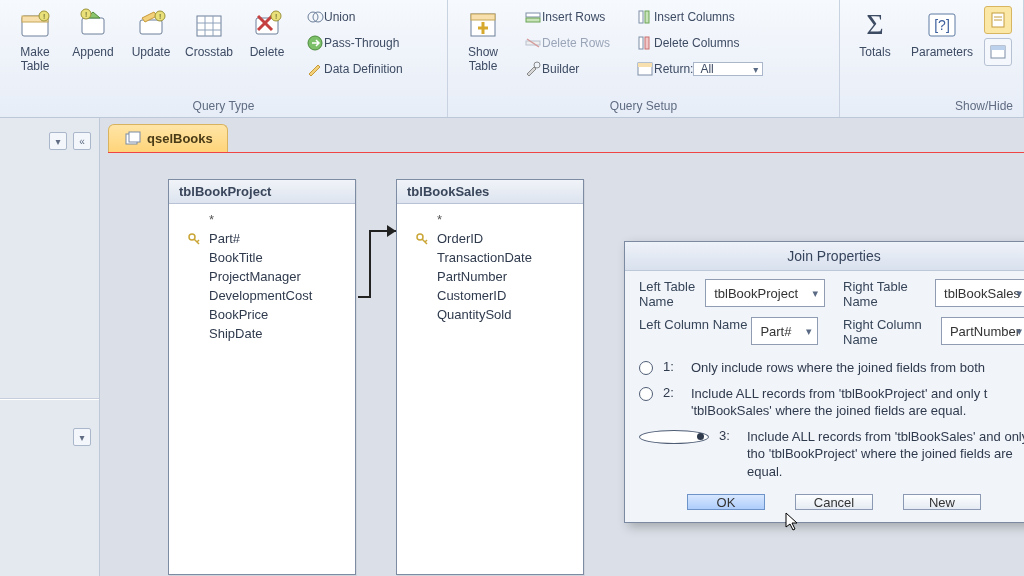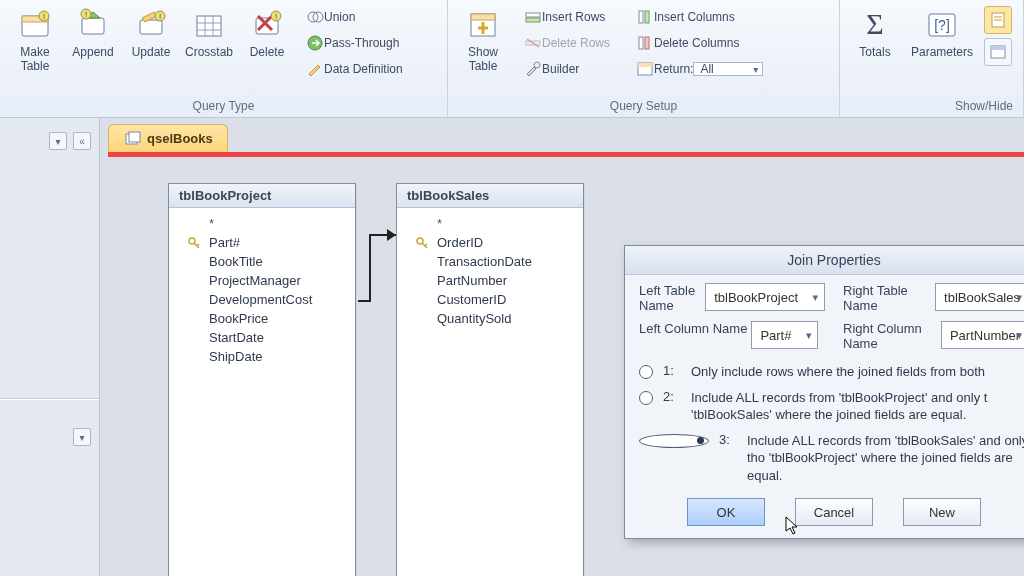--- a/index.html
+++ b/index.html
@@ -25,21 +25,21 @@
   .workspace { display:flex; height: calc(576px - 118px); }
   .nav { width: 100px; background:#e4e8ef; border-right: 1px solid #bfc8d6; position: relative; }
   .nav-toggle { position:absolute; top:14px; right:8px; display:flex; gap:6px; }
   .nav-toggle span { width:18px; height:18px; border:1px solid #aab6c9; background:#f3f6fb; border-radius:2px; display:flex; align-items:center; justify-content:center; font-size:10px; color:#5f6c82;}
   .nav-sep { position:absolute; top:280px; left:0; right:0; height:0; border-top:1px solid #c5cedc; border-bottom:1px solid #fff; }
   .nav-drop { position:absolute; top:310px; right:8px; width:18px; height:18px; border:1px solid #aab6c9; background:#f3f6fb; border-radius:2px; display:flex; align-items:center; justify-content:center; font-size:10px; color:#5f6c82;}
 
   .canvas-wrap { flex:1; background:#dbe0e8; position: relative; }
   .tab { position:absolute; top:6px; left:8px; height:28px; background: linear-gradient(#ffe5a6,#ffd47a); border:1px solid #d8b25e; border-bottom: none; border-radius: 6px 6px 0 0; display:flex; align-items:center; gap:6px; padding: 0 14px 0 16px; font-size: 13px; font-weight: bold; color:#4a3b17; }
   .tab .tic { width:16px; height:16px; }
-  .canvas { position:absolute; top:34px; left:8px; right:0; bottom:0; background:#dbe0e8; border-top:5px solid #ef4444; }
+  .canvas { position:absolute; top:34px; left:8px; right:0; bottom:0; background:#dbe0e8; border-top:1px solid #ef4444; }
 
   .tbl-box { position:absolute; background:#fff; border:1px solid #7e8ca3; box-shadow: 1px 1px 0 rgba(0,0,0,.05); }
   .tbl-title { background: linear-gradient(#f0f3f8,#dde4ef); border-bottom:1px solid #b7c2d4; padding:4px 10px; font-size: 13px; font-weight:bold; color:#3a465b; }
   .tbl-body { padding: 6px 0 10px; }
   .fld { display:flex; align-items:center; gap: 8px; padding: 2px 12px 2px 18px; font-size: 13px; color:#2f3a4d; }
   .fld.star { padding-left: 18px; color:#555; }
   .keyic { width:14px; display:flex; justify-content:center; color:#caa637; font-size:12px; }
   .nokey { width:14px; }
 
   
@@ -53,21 +53,21 @@
   .dlg-col { flex:1; display:flex; flex-direction:row; gap:4px; }
   .dlg-col label { font-size: 13px; color:#374559; }
   .combo { position:relative; background:#fff; border:1px solid #8f9cb2; height:28px; display:flex; align-items:center; padding: 0 26px 0 8px; font-size:13px; }
   .combo::after { content:"▾"; position:absolute; right:6px; color:#5a6a84; font-size: 11px; }
   .radio-row { display:flex; align-items:flex-start; gap:10px; padding: 4px 0; font-size: 13px; color:#2f3a4d; }
   .radio { width:14px; height:14px; border:1px solid #4f5d75; border-radius:50%; margin-top:2px; display:flex; align-items:center; justify-content:center; flex-shrink:0; background:#fff;}
   .radio.sel::after { content:""; width:7px; height:7px; background:#2f3a4d; border-radius:50%; }
   .radio-num { width:18px; flex-shrink:0; }
   .radio-text { flex:1; line-height:1.35; }
   .dlg-btns { display:flex; gap: 30px; justify-content:center; margin-top: 10px; }
-  .btn { min-width: 78px; height:28px; border:1px solid #8b9ab2; background: linear-gradient(#fdfefe,#e5ebf4); font-size:13px; display:flex; align-items:center; justify-content:center; }
+  .btn { min-width: 78px; height:16px; border:1px solid #8b9ab2; background: linear-gradient(#fdfefe,#e5ebf4); font-size:13px; display:flex; align-items:center; justify-content:center; }
   .btn.primary { background: linear-gradient(#d7e7ff,#aecdfb); border-color:#6d93c9; }
 
   .cursor { position:absolute; width:16px; height:20px; pointer-events:none; }
   .cursor svg { width:16px; height:20px; }
 
   
   svg.ico { overflow: visible; }
 </style>
 </head>
 <body>
@@ -330,24 +330,20 @@
             <div class="fld">
               <span class="nokey"></span>
               <span>DevelopmentCost</span>
             </div>
             <div class="fld">
               <span class="nokey"></span>
               <span>BookPrice</span>
             </div>
             <div class="fld">
               <span class="nokey"></span>
-              <span>StartDate</span>
-            </div>
-            <div class="fld">
-              <span class="nokey"></span>
               <span>ShipDate</span>
             </div>
           </div>
       </div>
 
       <svg class="rel-arrow" style="left:248px; top:68px;" width="40" height="90">
         <path d="M40 10 L14 10 L14 76 L2 76" fill="none" stroke="#222" stroke-width="2"></path>
         <path d="M40 10 L31 4 L31 16 Z" fill="#222"></path>
       </svg>
 

